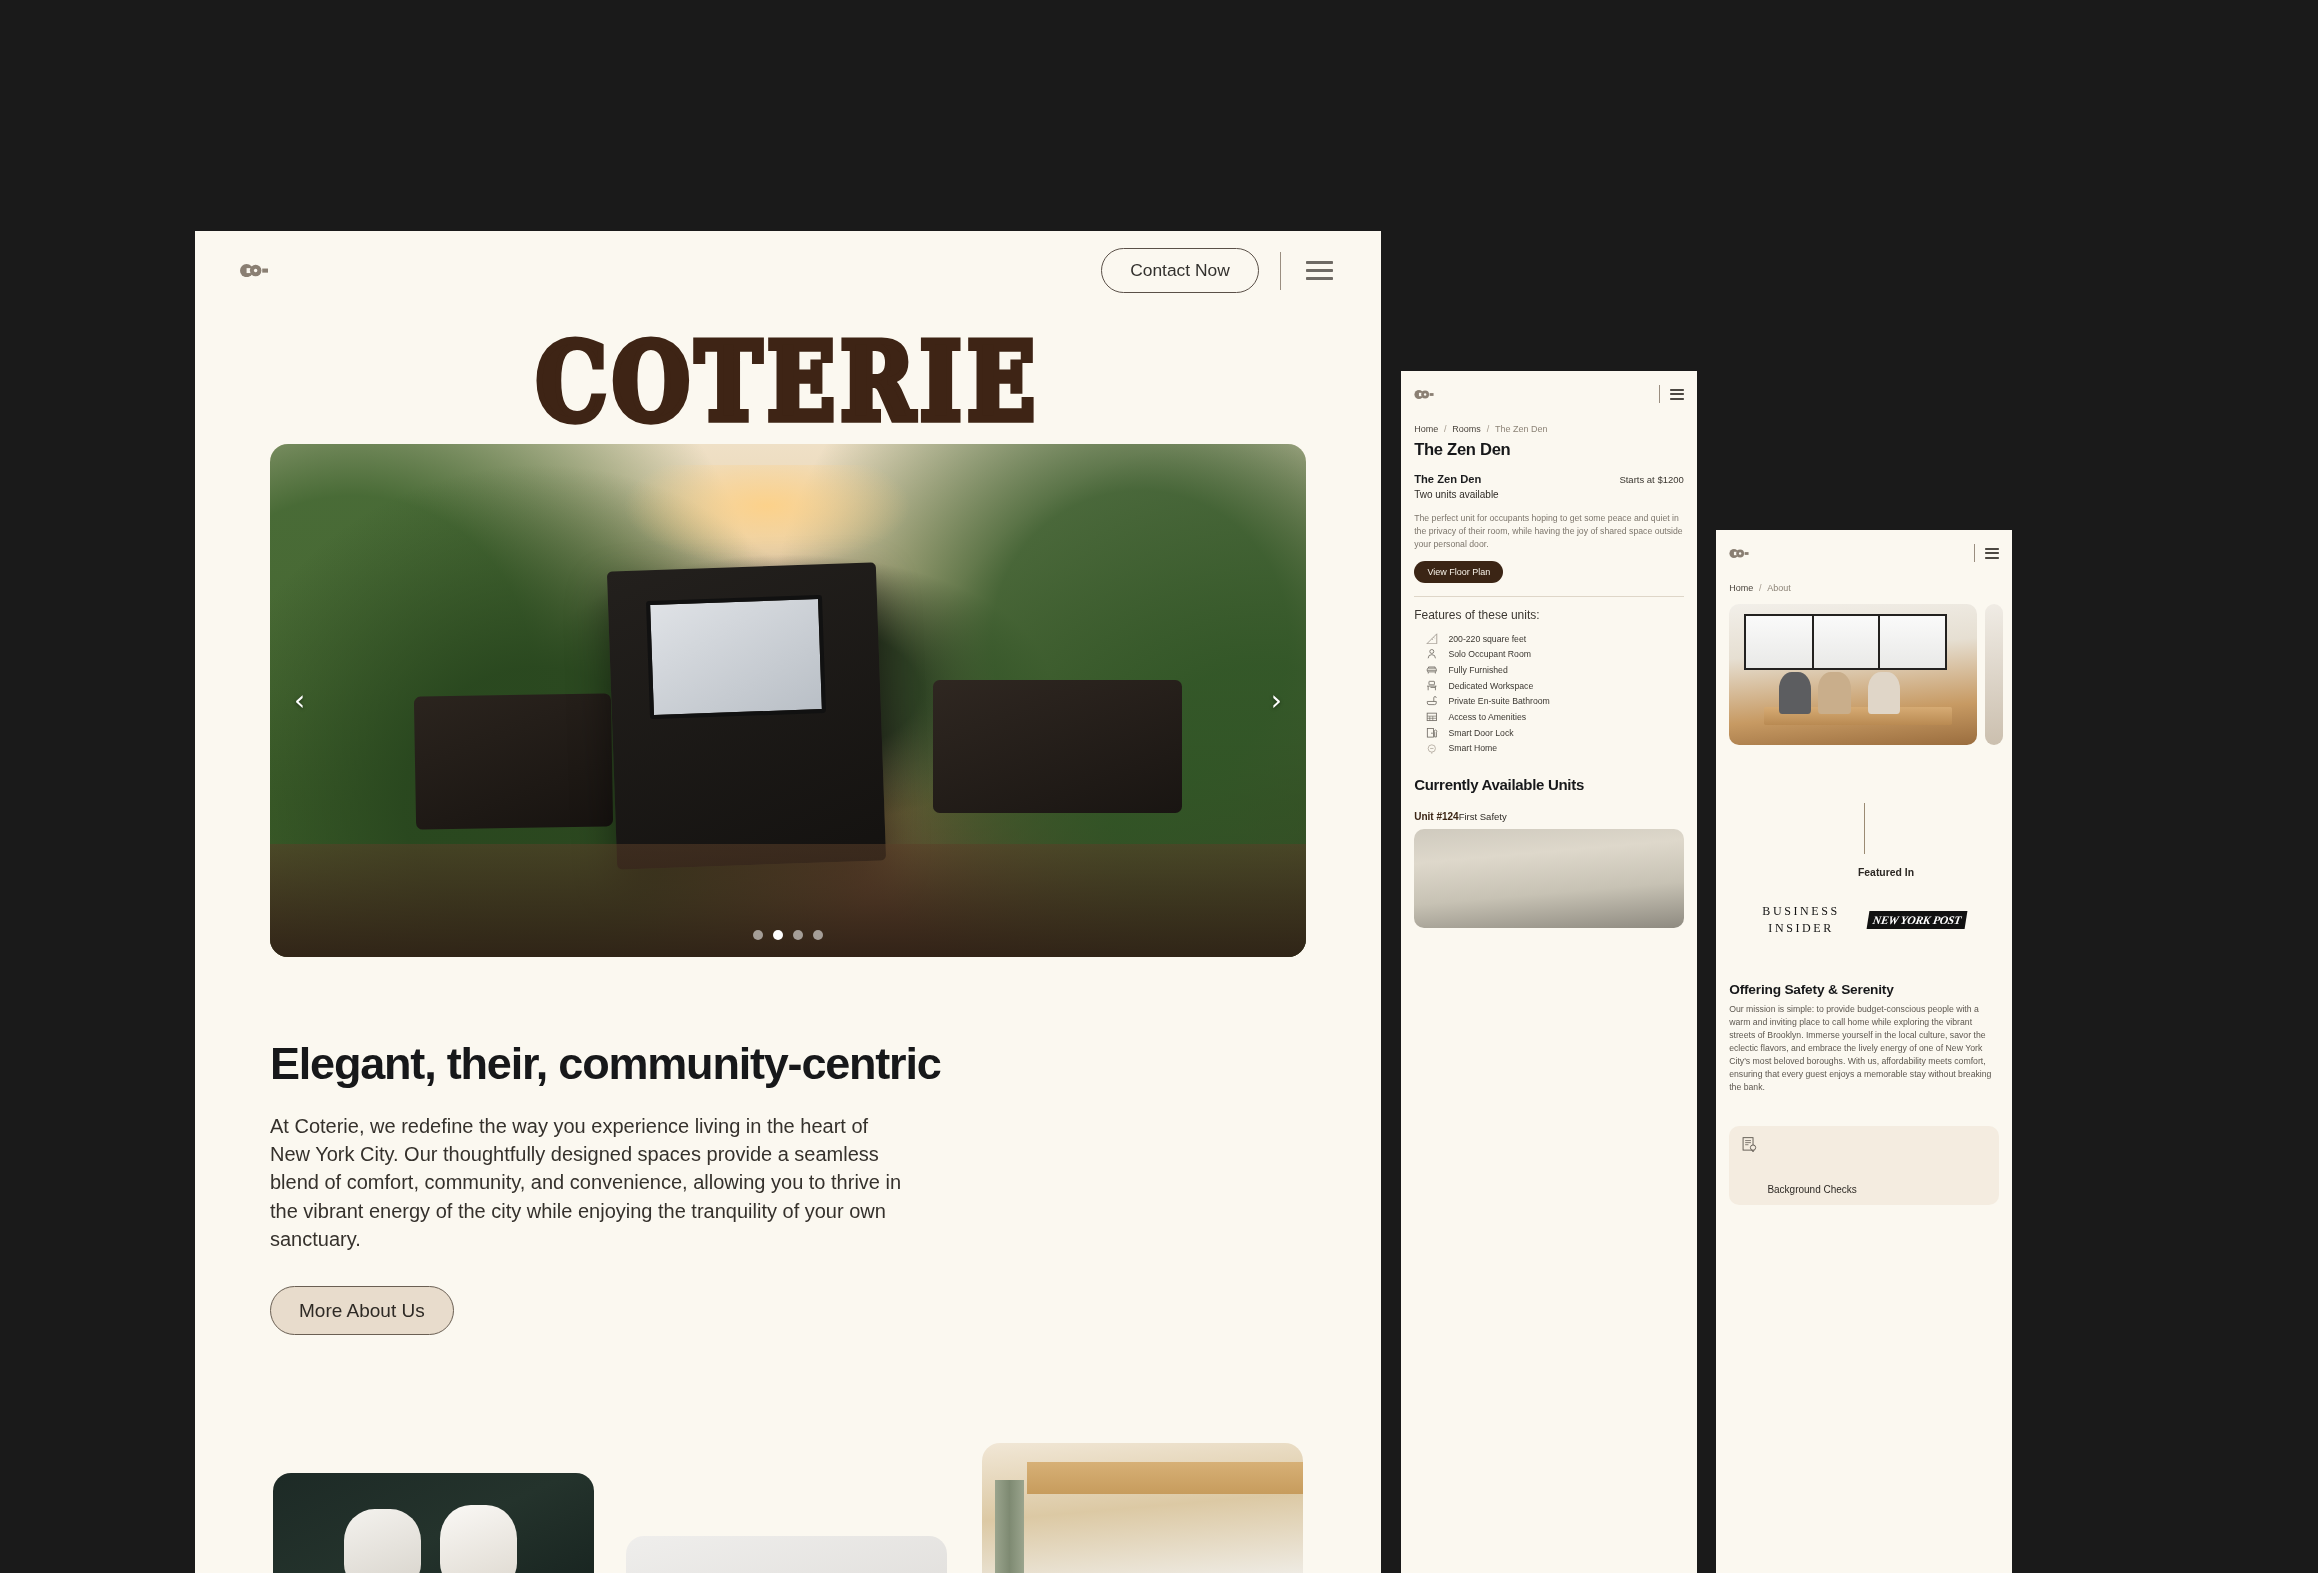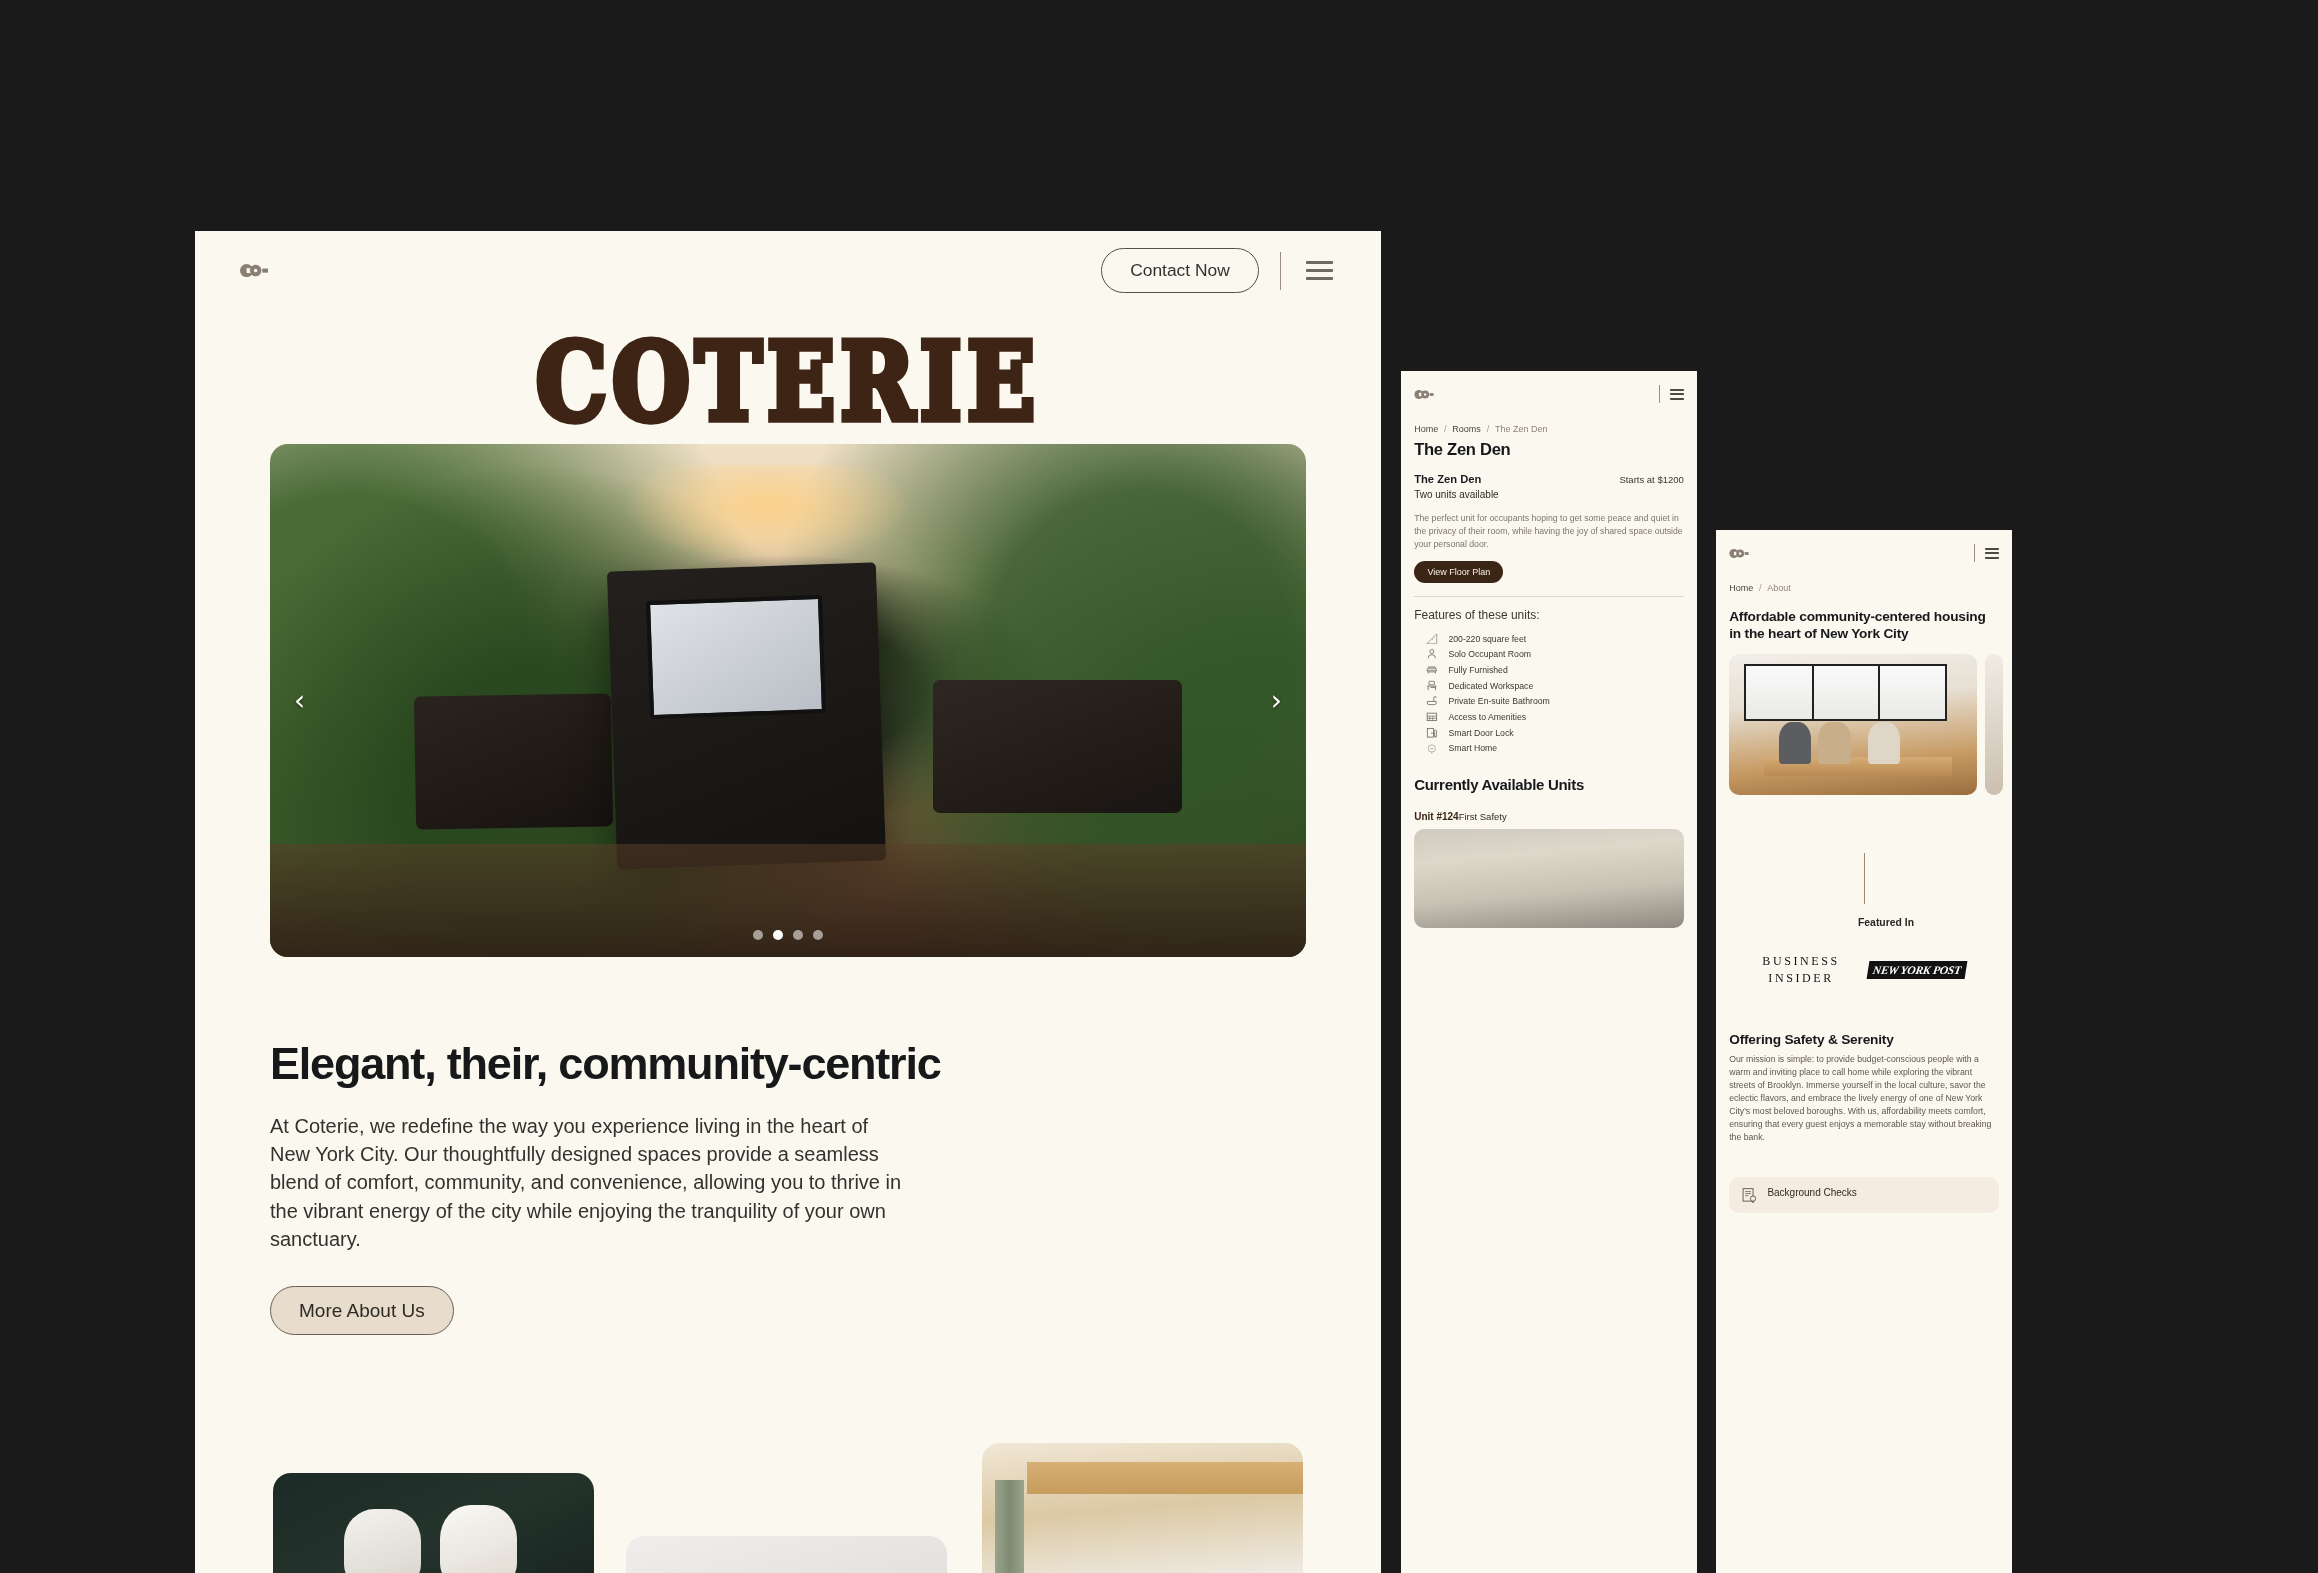--- a/index.html
+++ b/index.html
@@ -306,21 +306,21 @@
   }
 
   .ab-h2 { margin: 46px 13.2px 0 13.2px; font-size: 13.7px; font-weight: 700; color: #17181a; letter-spacing:-0.2px; }
   .ab-body { margin: 6.6px 13.2px 0 13.2px; font-size: 8.7px; line-height: 1.48; color: #5d574f; }
 
   .check-card {
     margin: 33px 13.2px 0 13.2px; background: #f4ece0; border-radius: 10px;
     padding: 10px 11.6px; display:flex; gap: 10px; align-items:flex-start;
   }
   .check-card .cc-icon { width: 16.6px; height: 16.6px; flex:0 0 16.6px; }
-  .check-card .cc-title { font-size: 10px; color: #2d2924; }
+  .check-card .cc-title { font-size: 10px; color: #2d2924; margin-top: 48px; }
 </style>
 </head>
 <body>
 
 <div class="stage">
 
   <div class="panel" id="desktop-panel">
 
     <div class="dp-header">
       <div class="logo">
@@ -531,21 +531,20 @@
         </div>
       </div>
     </div>
 
     <div class="crumbs">
       <span>Home</span>
       <span class="sep">/</span>
       <span class="cur">About</span>
     </div>
 
-    <div class="ab-title">Affordable community-centered housing in the heart of New York City</div>
 
     <div class="ab-carousel">
       <div class="ab-slide">
         <div class="win">
             <i style="left:33%"></i>
             <i style="left:66%"></i>
           </div>
         <div class="tbl"></div>
         <div class="p1"></div>
         <div class="p2"></div>

